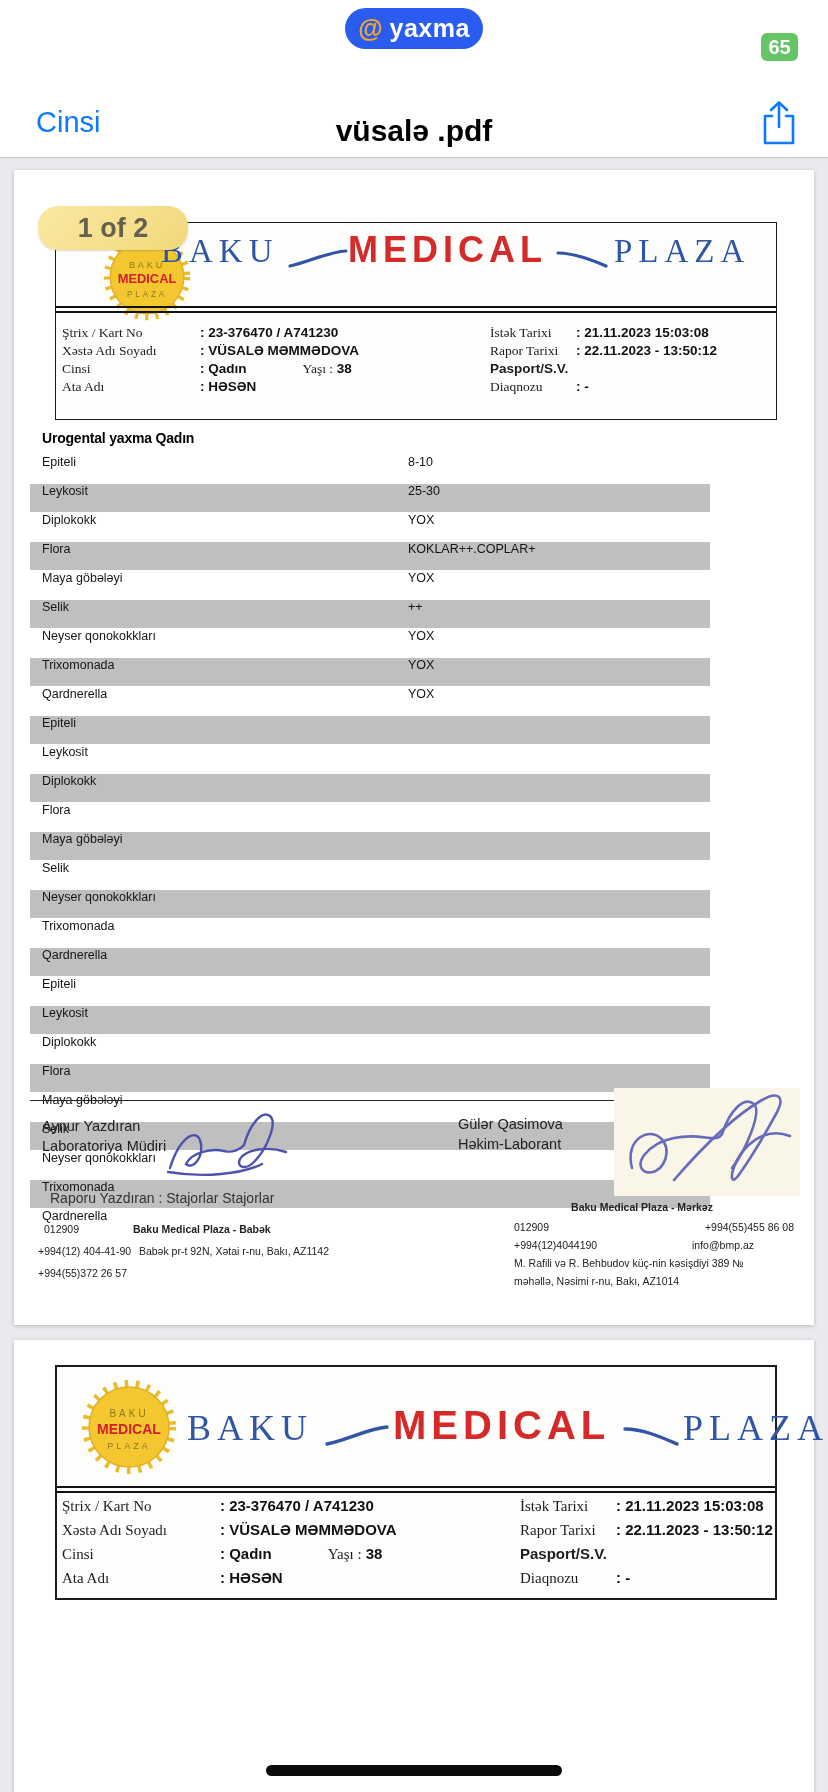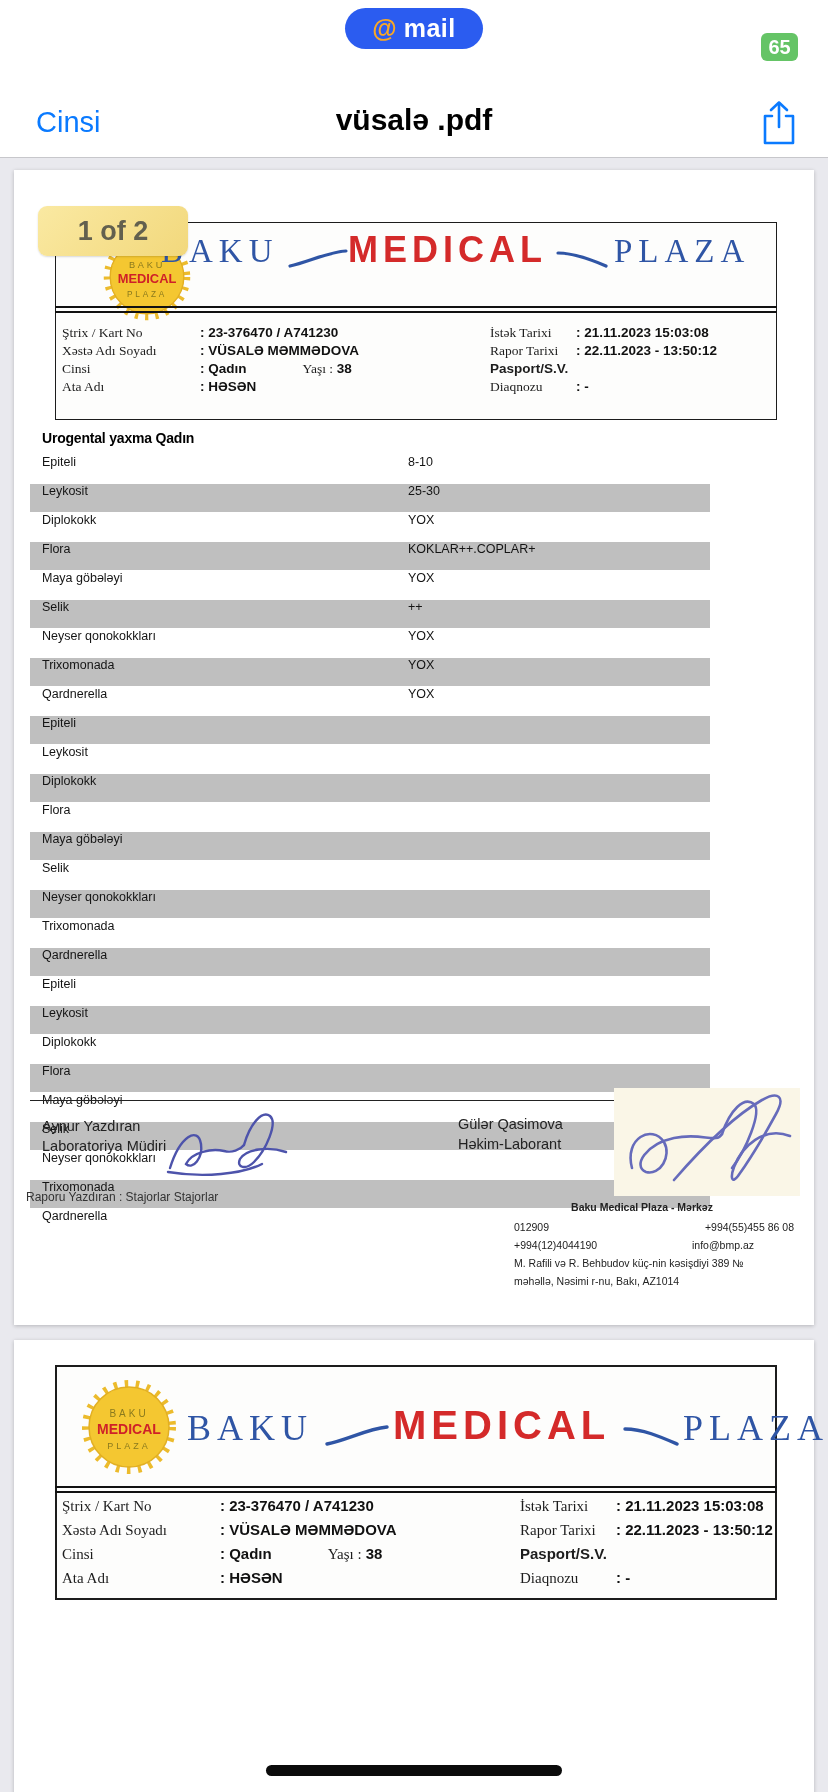--- a/index.html
+++ b/index.html
@@ -11,31 +11,31 @@
   .chrome { position:absolute; top:0; left:0; width:828px; height:158px; background:#fff; z-index:5;
             border-bottom:1px solid #c7c7cb; }
   .mail-pill { position:absolute; left:345px; top:8px; width:138px; height:41px; border-radius:21px;
                background:#2b5cf0; display:flex; align-items:center; justify-content:center; gap:7px; }
   .mail-at { color:#f9a825; font-size:25px; font-weight:bold; line-height:1; }
   .mail-word { color:#fff; font-size:25px; font-weight:bold; letter-spacing:.5px; }
   .battery { position:absolute; left:741px; top:33px; width:37px; height:28px; border-radius:6px;
              background:#65c466; color:#fff; font-size:20px; font-weight:bold;
              display:flex; align-items:center; justify-content:center;margin-left:20px; }
   .close-btn { position:absolute; left:36px; top:106px; font-size:29px; color:#0a7aff; }
-  .doc-title { position:absolute; left:0; top:103px; width:828px; text-align:center;
+  .doc-title { position:absolute; left:0; top:114px; width:828px; text-align:center;
                font-size:30px; font-weight:bold; color:#000; }
   .share-btn { position:absolute; left:758px; top:99px; width:42px; height:48px; }
 
   
   .page { position:absolute; left:14px; width:800px; background:#fff;
           box-shadow:0 1px 4px rgba(0,0,0,.22); }
   .page1 { top:170px; height:1155px; }
   .page2 { top:1340px; height:460px; }
 
-  .page-badge { position:absolute; left:24px; top:36px; width:150px; height:50px; border-radius:9px;
+  .page-badge { position:absolute; left:24px; top:36px; width:150px; height:44px; border-radius:20px;
                 background:linear-gradient(135deg,#fae9a2,#f2d87c); color:#62604e;
                 font-size:27px; font-weight:bold; display:flex; align-items:center; justify-content:center;
                 box-shadow:0 1px 2px rgba(0,0,0,.15); z-index:4; }
 
   .hdr-box { position:absolute; border:1.5px solid #1c1c1c; background:#fdfdfc; }
   .p1 .hdr-box { left:41px; top:52px; width:722px; height:198px; }
   .p2 .hdr-box { left:41px; top:25px; width:722px; height:235px; border-width:2px; }
 
   .logo-word { position:absolute; font-family:"Liberation Serif", serif; color:#2f55a5; letter-spacing:6px; }
   .logo-medical { position:absolute; color:#d42a2a; font-weight:bold; letter-spacing:5px; }
@@ -67,41 +67,41 @@
   .th-name { left:12px; } .th-result { left:378px; } .th-vahid { left:549px; } .th-ref { left:620px; }
   .trow { position:relative; height:29px; line-height:17.5px; font-size:12.5px; color:#141414; }
   .trow.alt { background:#bfbfbf; box-shadow:inset 0 1px 0 #fff; }
   .trow .c-name { position:absolute; left:12px; }
   .trow .c-result { position:absolute; left:378px; }
 
   .sig-rule { position:absolute; left:16px; top:930px; width:756px; border-top:1.5px solid #222; }
   .sig-name { position:absolute; font-size:14.5px; color:#222; line-height:20px; }
   .sig-img { position:absolute; }
   .sig-panel { position:absolute; left:600px; top:918px; width:186px; height:108px; background:#faf6e7; }
-  .printed-by { position:absolute; left:12px; top:1020px; font-size:12px; color:#333; }
+  .printed-by { position:absolute; left:36px; top:1020px; font-size:14px; color:#333; }
 
   .foot-left { position:absolute; left:24px; top:1048px; font-size:10.5px; color:#222; line-height:22px; }
   .foot-right { position:absolute; left:470px; top:1028px; width:316px; font-size:10.5px; color:#222;
                 line-height:18px; }
   .fr-name { font-weight:bold; text-align:center; margin-bottom:2px; }
   .fr-row { display:flex; justify-content:space-between; padding:0 6px 0 30px; }
   .b { font-weight:bold; }
 
   .home-indicator { position:absolute; left:266px; top:1765px; width:296px; height:11px; border-radius:6px;
                     background:#0b0b0b; z-index:6; }
 </style>
 </head>
 <body>
 
 <div class="screen">
 
   <div class="chrome">
     <div class="mail-pill">
       <span class="mail-at">@</span>
-      <span class="mail-word">mail</span>
+      <span class="mail-word">yaxma</span>
     </div>
     <div class="battery">65</div>
     <div class="close-btn">Cinsi</div>
     <div class="doc-title">vüsalə .pdf</div>
     <div class="share-btn">
       <svg width="42" height="48" viewBox="0 0 42 48">
         <g fill="none" stroke="#0a7aff" stroke-width="2.6" stroke-linecap="round" stroke-linejoin="round">
           <path d="M21 4 L21 28"></path>
           <path d="M13 11 L21 3.5 L29 11"></path>
           <path d="M14 17 H7 V44 H35 V17 H28"></path>
@@ -287,20 +287,33 @@
         <g fill="none" stroke="#5a60b8" stroke-width="2.6" stroke-linecap="round" opacity=".92">
           <path d="M18,80 C10,50 38,36 50,54 C58,68 46,88 32,84 C18,78 32,56 60,50 C88,44 102,56 108,46"></path>
           <path d="M108,46 C116,22 130,8 140,16 C148,24 132,62 118,80"></path>
           <path d="M60,92 C86,62 120,28 148,12 C164,3 172,8 162,26 C150,48 134,74 124,88 C118,96 116,90 120,79 C128,58 150,38 176,48"></path>
         </g>
       </svg>
     </div>
 
     <div class="printed-by">Raporu Yazdıran : Stajorlar Stajorlar</div>
 
+    <div class="foot-left">
+      <div>
+        <span style="display:inline-block; width:92px; padding-left:6px;">012909</span>
+        <span class="b">Baku Medical Plaza - Babək</span>
+      </div>
+      <div>
+        <span style="display:inline-block; width:98px;">+994(12) 404-41-90</span>
+        <span>Babək pr-t 92N, Xətai r-nu, Bakı, AZ1142</span>
+      </div>
+      <div>
+        <span>+994(55)372 26 57</span>
+      </div>
+    </div>
 
     <div class="foot-right">
       <div class="fr-name">Baku Medical Plaza - Mərkəz</div>
       <div class="fr-row">
         <span>012909</span>
         <span>+994(55)455 86 08</span>
       </div>
       <div class="fr-row">
         <span>+994(12)4044190</span>
         <span style="margin-right:40px;">info@bmp.az</span>

